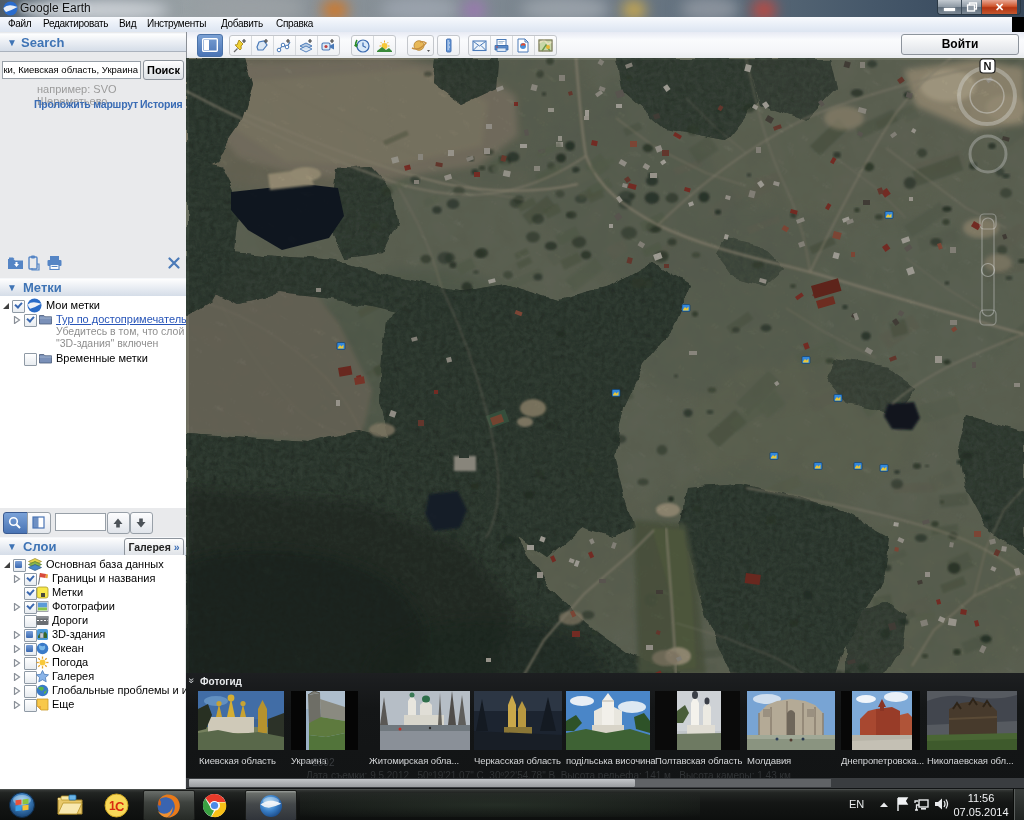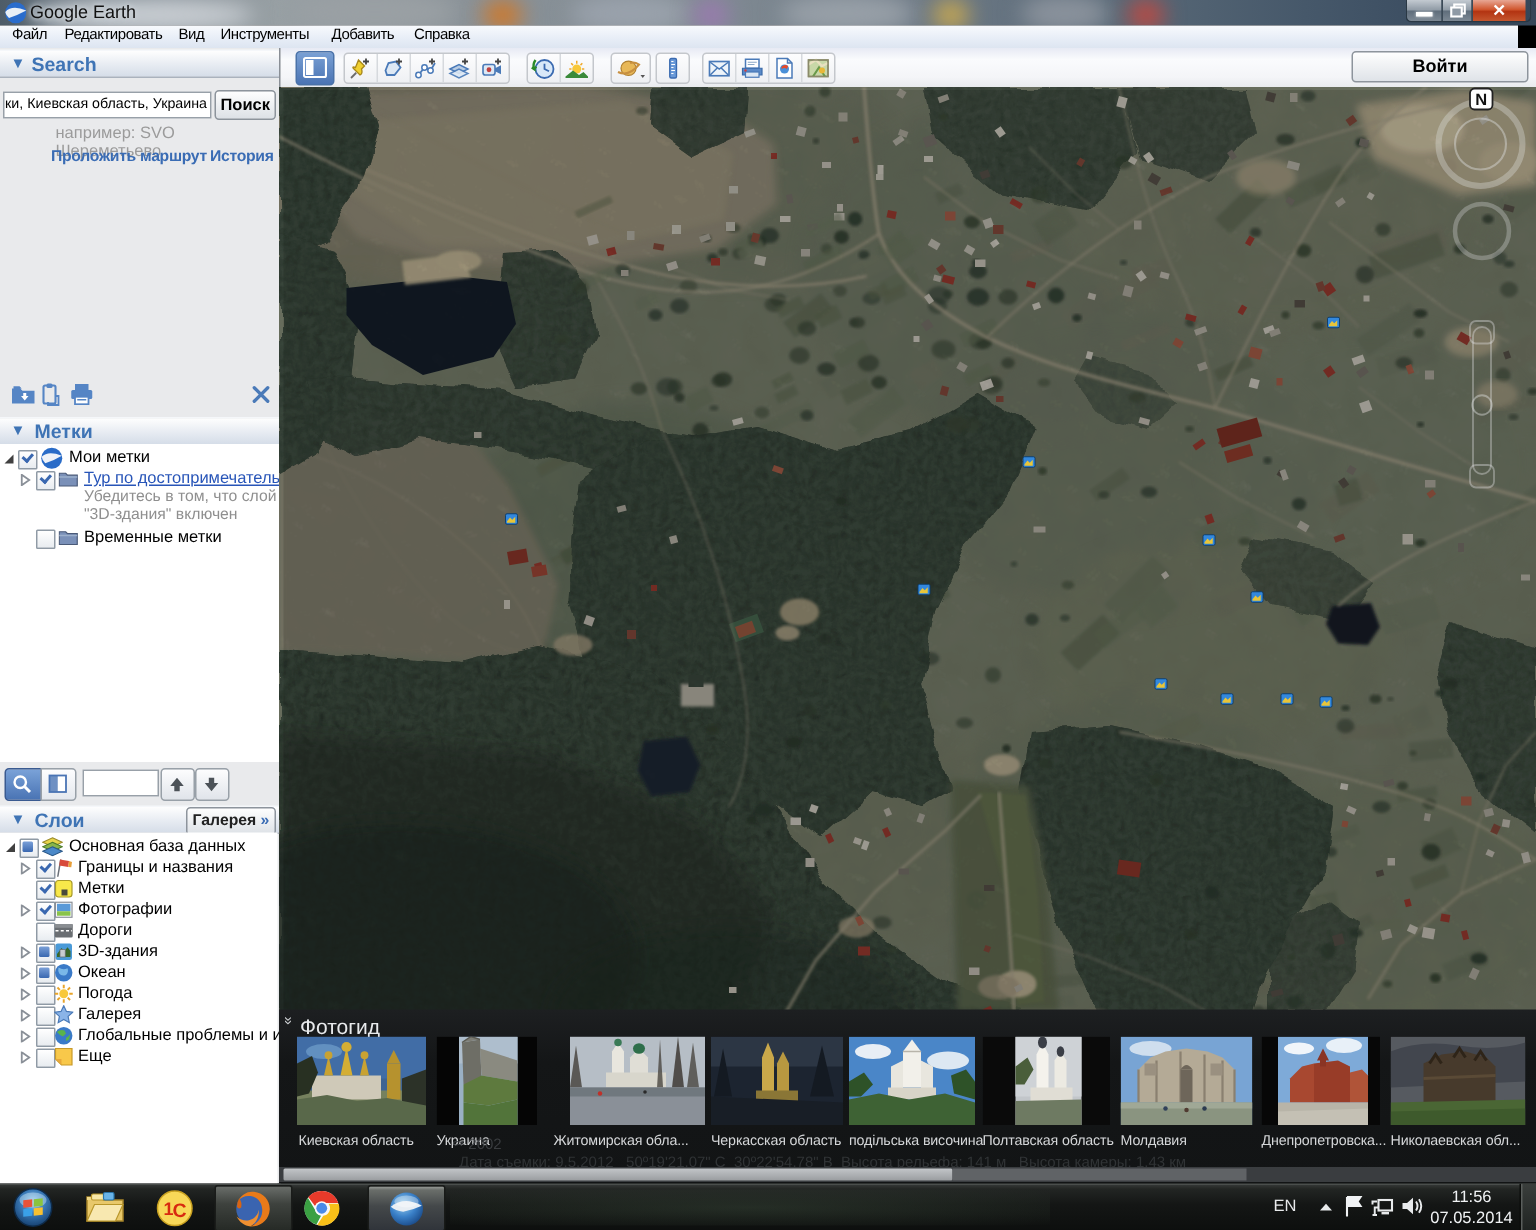--- a/index.html
+++ b/index.html
@@ -1117,21 +1117,21 @@
 <rect x="794" y="156" width="16" height="15" rx="4" stroke-width="1.2" opacity="0.38"></rect>
 <rect x="794" y="252" width="16" height="15" rx="4" stroke-width="1.2" opacity="0.38"></rect>
 <circle cx="802" cy="212" r="6.5" stroke-width="1.2" opacity="0.42"></circle>
 </g>
 <rect x="794" y="1" width="15" height="14" rx="3" fill="#fff" stroke="#222" stroke-width="1.2"></rect>
 <text x="801.5" y="12" font-size="11" font-weight="bold" font-family="Liberation Sans" fill="#111" text-anchor="middle">N</text>
 </svg></div>
 
 <div id="photopanel" class="abs">
   <div style="position:absolute;left:3px;top:2px;color:#cfd2d5;font-size:10px;transform:rotate(90deg);">»</div>
-  <div style="position:absolute;left:14px;top:3px;color:#e8eaec;font-size:14px;font-weight:normal;">Фотогид</div>
+  <div style="position:absolute;left:14px;top:3px;color:#e8eaec;font-size:10px;font-weight:bold;">Фотогид</div>
 
   <div class="th" style="left:12px;"><svg width="86" height="59" viewBox="0 0 86 59">
     <rect width="86" height="59" fill="#3e6494"></rect>
         <rect y="0" width="86" height="28" fill="#416da6"></rect>
     <ellipse cx="18" cy="10" rx="12" ry="5" fill="#6290c0"></ellipse>
     <path d="M0,36 L86,36 L86,59 L0,59 Z" fill="#76815e"></path>
     <rect x="10" y="26" width="46" height="16" fill="#cfc9b8"></rect>
         <path d="M0,18 L10,13 L14,24 L8,38 L0,40 Z" fill="#283022"></path>
     <path d="M21,13 L24,26 L18,26 Z" fill="#c8a232"></path>
         <circle cx="21" cy="12.5" r="2.6" fill="#c8a232"></circle>

